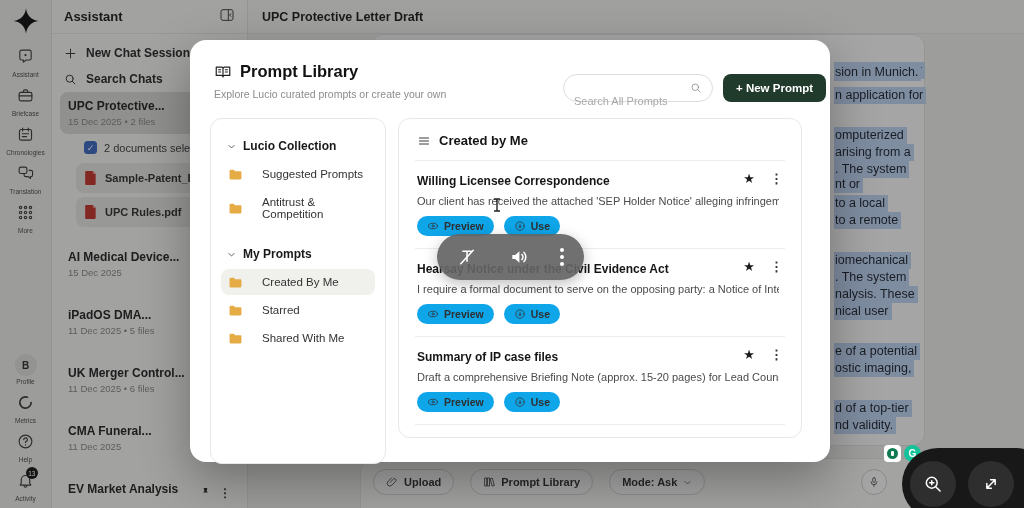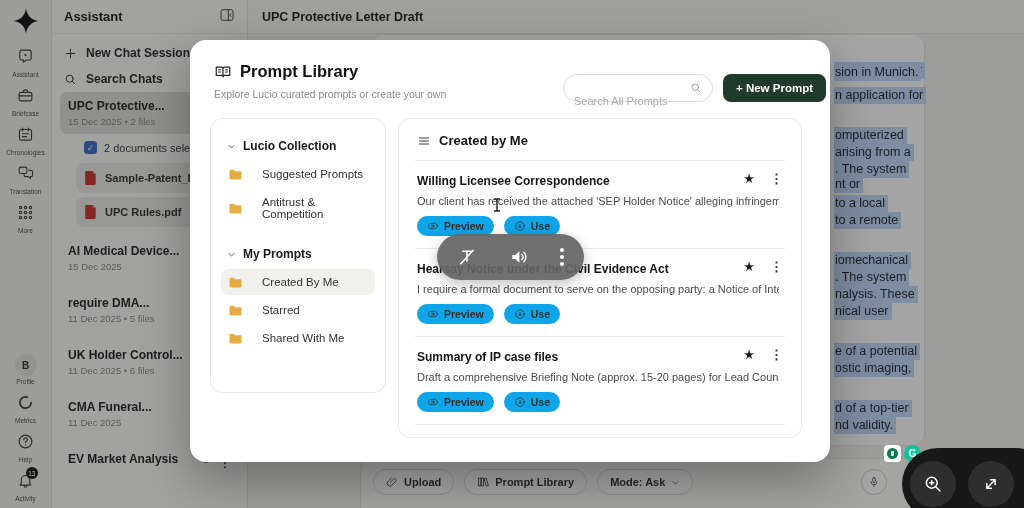--- a/index.html
+++ b/index.html
@@ -28,21 +28,21 @@
     justify-content:space-between; padding:0 12px; }
   .panel-title { font-weight:bold; font-size:13px; color:#1c1c1c; }
   .collapse svg { width:16px; height:16px; stroke:#444; fill:none; stroke-width:1.5; }
   .panel-actions { padding:12px 12px 2px; display:flex; flex-direction:column; gap:12px; }
   .action-row { display:flex; gap:9px; align-items:center; font-size:12px; font-weight:600; color:#2a2a2a; cursor:pointer; }
   .action-row svg { width:13px; height:13px; stroke:#333; fill:none; stroke-width:1.8; stroke-linecap:round; }
   .sessions-label { margin-top:12px; padding:9px 12px 2px; font-size:11.5px; color:#7a7a7a; border-top:1px solid #ededea; }
   .sessions { flex:1; padding:4px 8px; overflow:hidden; }
   .session { padding:7px 8px; border-radius:8px; cursor:pointer; }
   .session.selected { background:#dededb; }
-  .session.plain { margin-top:10px; }
+  .session.plain { margin-top:16px; }
   .s-title { font-size:12px; font-weight:600; color:#262626; white-space:nowrap; overflow:hidden; }
   .s-meta { font-size:9.5px; color:#8b8b8b; margin-top:3px; }
   .doc-sel { display:flex; align-items:center; gap:7px; padding:7px 0 5px 24px; font-size:11px; color:#3f3f3f; }
   .checkbox { width:13px; height:13px; border-radius:3.5px; color:#fff; font-size:9px;
     display:flex; align-items:center; justify-content:center; flex:none; }
   .filerow { display:flex; align-items:center; gap:8px; background:#ebebe9; border-radius:8px;
     padding:8px 9px; margin:4px 0 4px 16px; font-size:11px; font-weight:600; color:#333;
     white-space:nowrap; overflow:hidden; cursor:pointer; }
   .filerow svg { flex:none; }
   .session-row-flex { display:flex; align-items:flex-start; justify-content:space-between; }
@@ -58,21 +58,21 @@
   .tb-actions { display:flex; gap:24px; align-items:center; }
   .tb-btn { display:flex; gap:6px; align-items:center; font-size:11.5px; color:#2e2e2e; cursor:pointer; }
   .tb-btn svg { width:13px; height:13px; stroke:#333; fill:none; stroke-width:1.6; stroke-linecap:round; stroke-linejoin:round; }
   #content { flex:1; position:relative; }
   #doc-card { position:absolute; left:123px; top:0; width:554px; height:412px;
     background:#fff; border:1px solid #e7e7e4; border-radius:12px; }
   .hl { position:absolute; left:462px; background:#c2d8f8; color:#1d2430;
     font-size:12.5px; line-height:16px; padding:0 3px 1px 1px; white-space:nowrap; }
   #input-card { position:absolute; left:112px; right:84px; top:424px; height:90px;
     background:#fcfcfb; border:1px solid #e7e7e4; border-radius:14px; padding:10px 12px; }
-  .pills { display:flex; gap:10px; }
+  .pills { display:flex; gap:16px; }
   .pill { display:inline-flex; align-items:center; gap:6px; border:1px solid #d8d8d5; background:#fff;
     border-radius:999px; padding:6px 12px; font-size:11px; font-weight:600; color:#333; cursor:pointer; }
   .pill svg { width:12px; height:12px; stroke:#333; fill:none; stroke-width:1.6; stroke-linecap:round; stroke-linejoin:round; }
   .chev { width:9px !important; height:9px !important; }
   .mic { position:absolute; right:52px; top:10px; width:26px; height:26px; border:1px solid #d2d2cf;
     border-radius:50%; background:#fff; display:flex; align-items:center; justify-content:center; cursor:pointer; }
   .mic svg { width:12px; height:12px; stroke:#444; fill:none; stroke-width:1.6; stroke-linecap:round; }
 
   
   #dim { position:absolute; inset:0; background:rgba(18,18,18,.38); z-index:40; }
@@ -84,21 +84,21 @@
   .m-title { font-size:16.5px; font-weight:bold; color:#111; display:flex; gap:8px; align-items:center; }
   .m-title svg { width:18px; height:18px; stroke:#222; fill:none; stroke-width:1.6; stroke-linejoin:round; }
   .m-sub { font-size:10.5px; color:#8c8c8c; margin-top:7px; }
   .m-search { position:absolute; left:373px; top:34px; width:150px; height:28px; border:1px solid #ddddda;
     border-radius:999px; display:flex; align-items:center; padding:0 10px; gap:6px; background:#fff; }
   .m-search input { border:0; outline:0; flex:1; font-size:11px; color:#333; font-family:"Liberation Sans",sans-serif; background:transparent; min-width:0;margin-top:25px; }
   .m-search input::placeholder { color:#a8a8a8; }
   .m-search svg { width:12px; height:12px; stroke:#888; fill:none; stroke-width:1.6; stroke-linecap:round; flex:none; }
   .m-newbtn { position:absolute; left:533px; top:34px; height:28px; padding:0 13px; background:#203a2b; color:#fff;
     border-radius:8px; font-size:11.5px; font-weight:600; display:flex; align-items:center; cursor:pointer; border:none; }
-  .m-nav { position:absolute; left:20px; top:78px; width:176px; height:275px;
+  .m-nav { position:absolute; left:20px; top:78px; width:176px; height:346px;
     border:1px solid #e8e8e5; border-radius:12px; padding:14px 10px; background:#fff; }
   .nav-section { font-size:12px; font-weight:bold; color:#191919; display:flex; gap:7px; align-items:center; padding:6px 6px 8px; }
   .nav-section svg { width:9px; height:9px; stroke:#333; fill:none; stroke-width:2; stroke-linecap:round; }
   .nav-item { display:flex; gap:20px; align-items:center; font-size:11.5px; color:#333; padding:7px 8px;
     border-radius:8px; margin-bottom:2px; cursor:pointer; }
   .nav-item.selected { background:#f0f0ed; }
   .nav-item svg { width:13px; height:11px; flex:none; }
   .nav-gap { height:12px; }
   .m-list { position:absolute; left:208px; top:78px; width:404px; height:320px; border:1px solid #e8e8e5;
     border-radius:12px; padding:0 16px; overflow:hidden; background:#fff; }
@@ -288,25 +288,25 @@
             <path fill="#c9352e" d="M2 0h11l5 5v17a2 2 0 01-2 2H2a2 2 0 01-2-2V2a2 2 0 012-2z"></path>
             <path fill="#e98a86" d="M13 0l5 5h-5z"></path>
           </svg>
         <span>UPC Rules.pdf</span>
       </div>
       <div class="session plain">
         <div class="s-title">AI Medical Device...</div>
         <div class="s-meta">15 Dec 2025</div>
       </div>
       <div class="session plain">
-        <div class="s-title">require DMA...</div>
+        <div class="s-title">iPadOS DMA...</div>
         <div class="s-meta">11 Dec 2025 • 5 files</div>
       </div>
       <div class="session plain">
-        <div class="s-title">UK Holder Control...</div>
+        <div class="s-title">UK Merger Control...</div>
         <div class="s-meta">11 Dec 2025 • 6 files</div>
       </div>
       <div class="session plain">
         <div class="s-title">CMA Funeral...</div>
         <div class="s-meta">11 Dec 2025</div>
       </div>
       <div class="session plain">
         <div class="session-row-flex">
           <div>
             <div class="s-title">EV Market Analysis</div>

